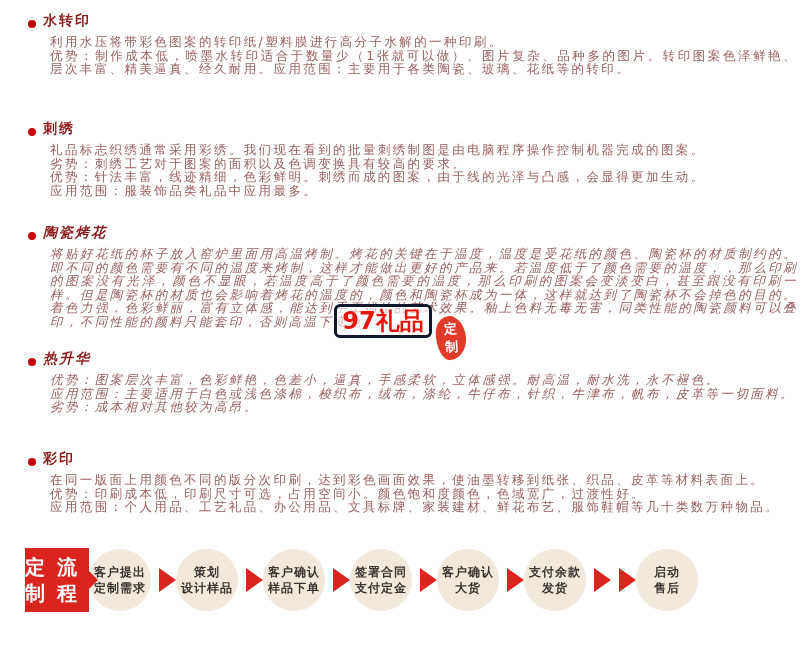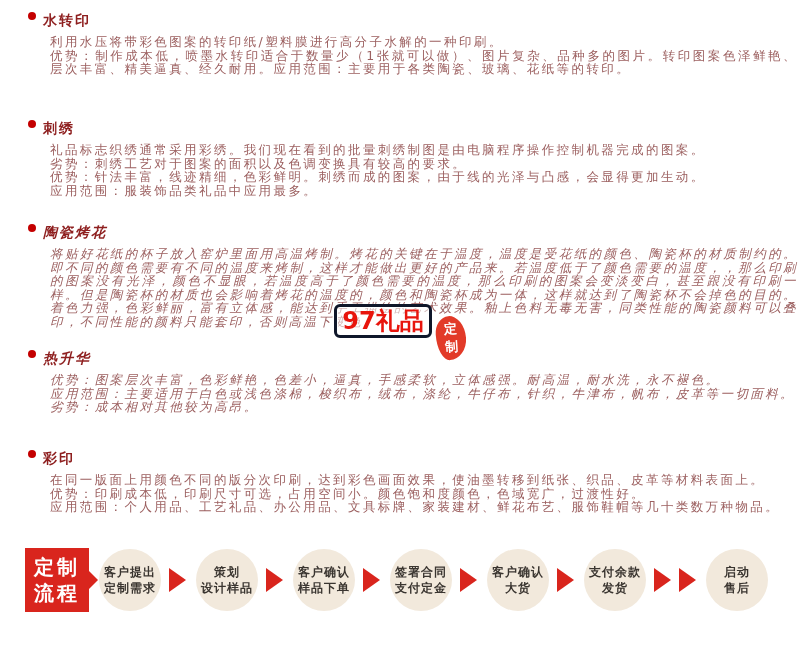--- a/index.html
+++ b/index.html
@@ -15,21 +15,21 @@
     background: #ffffff;
     overflow: hidden;
   }
   .section {
     position: absolute;
     left: 28px;
     width: 762px;
   }
   .sec-head {
     display: flex;
-    align-items: flex-start;
+    align-items: flex-end;
     gap: 7px;
   }
   .bullet {
     width: 8px;
     height: 8px;
     border-radius: 50%;
     background: #c40000;
     flex: 0 0 auto;
   }
   .sec-title {
@@ -108,21 +108,20 @@
     position: relative;
     width: 64px;
     height: 64px;
     background: #d9251d;
     color: #ffffff;
     font-size: 20px;
     font-weight: bold;
     letter-spacing: 3px;
     line-height: 26px;
     display: flex;
-    flex-direction: column;
     align-items: center;
     justify-content: center;
     flex: 0 0 auto;
   }
   .flow-notch {
     position: absolute;
     right: -9px;
     top: 50%;
     transform: translateY(-50%);
     width: 0; height: 0;
@@ -139,21 +138,21 @@
     font-size: 12px;
     font-weight: bold;
     line-height: 16px;
     text-align: center;
     letter-spacing: 1px;
     display: flex;
     flex-direction: column;
     align-items: center;
     justify-content: center;
     flex: 0 0 auto;
-    margin-left: 10px;
+    margin-left: 0;
   }
   .step:first-of-type { margin-left: 16px; }
   .arrow {
     width: 0; height: 0;
     border-top: 12px solid transparent;
     border-bottom: 12px solid transparent;
     border-left: 17px solid #d9251d;
     margin-left: 8px;
     flex: 0 0 auto;
   }

